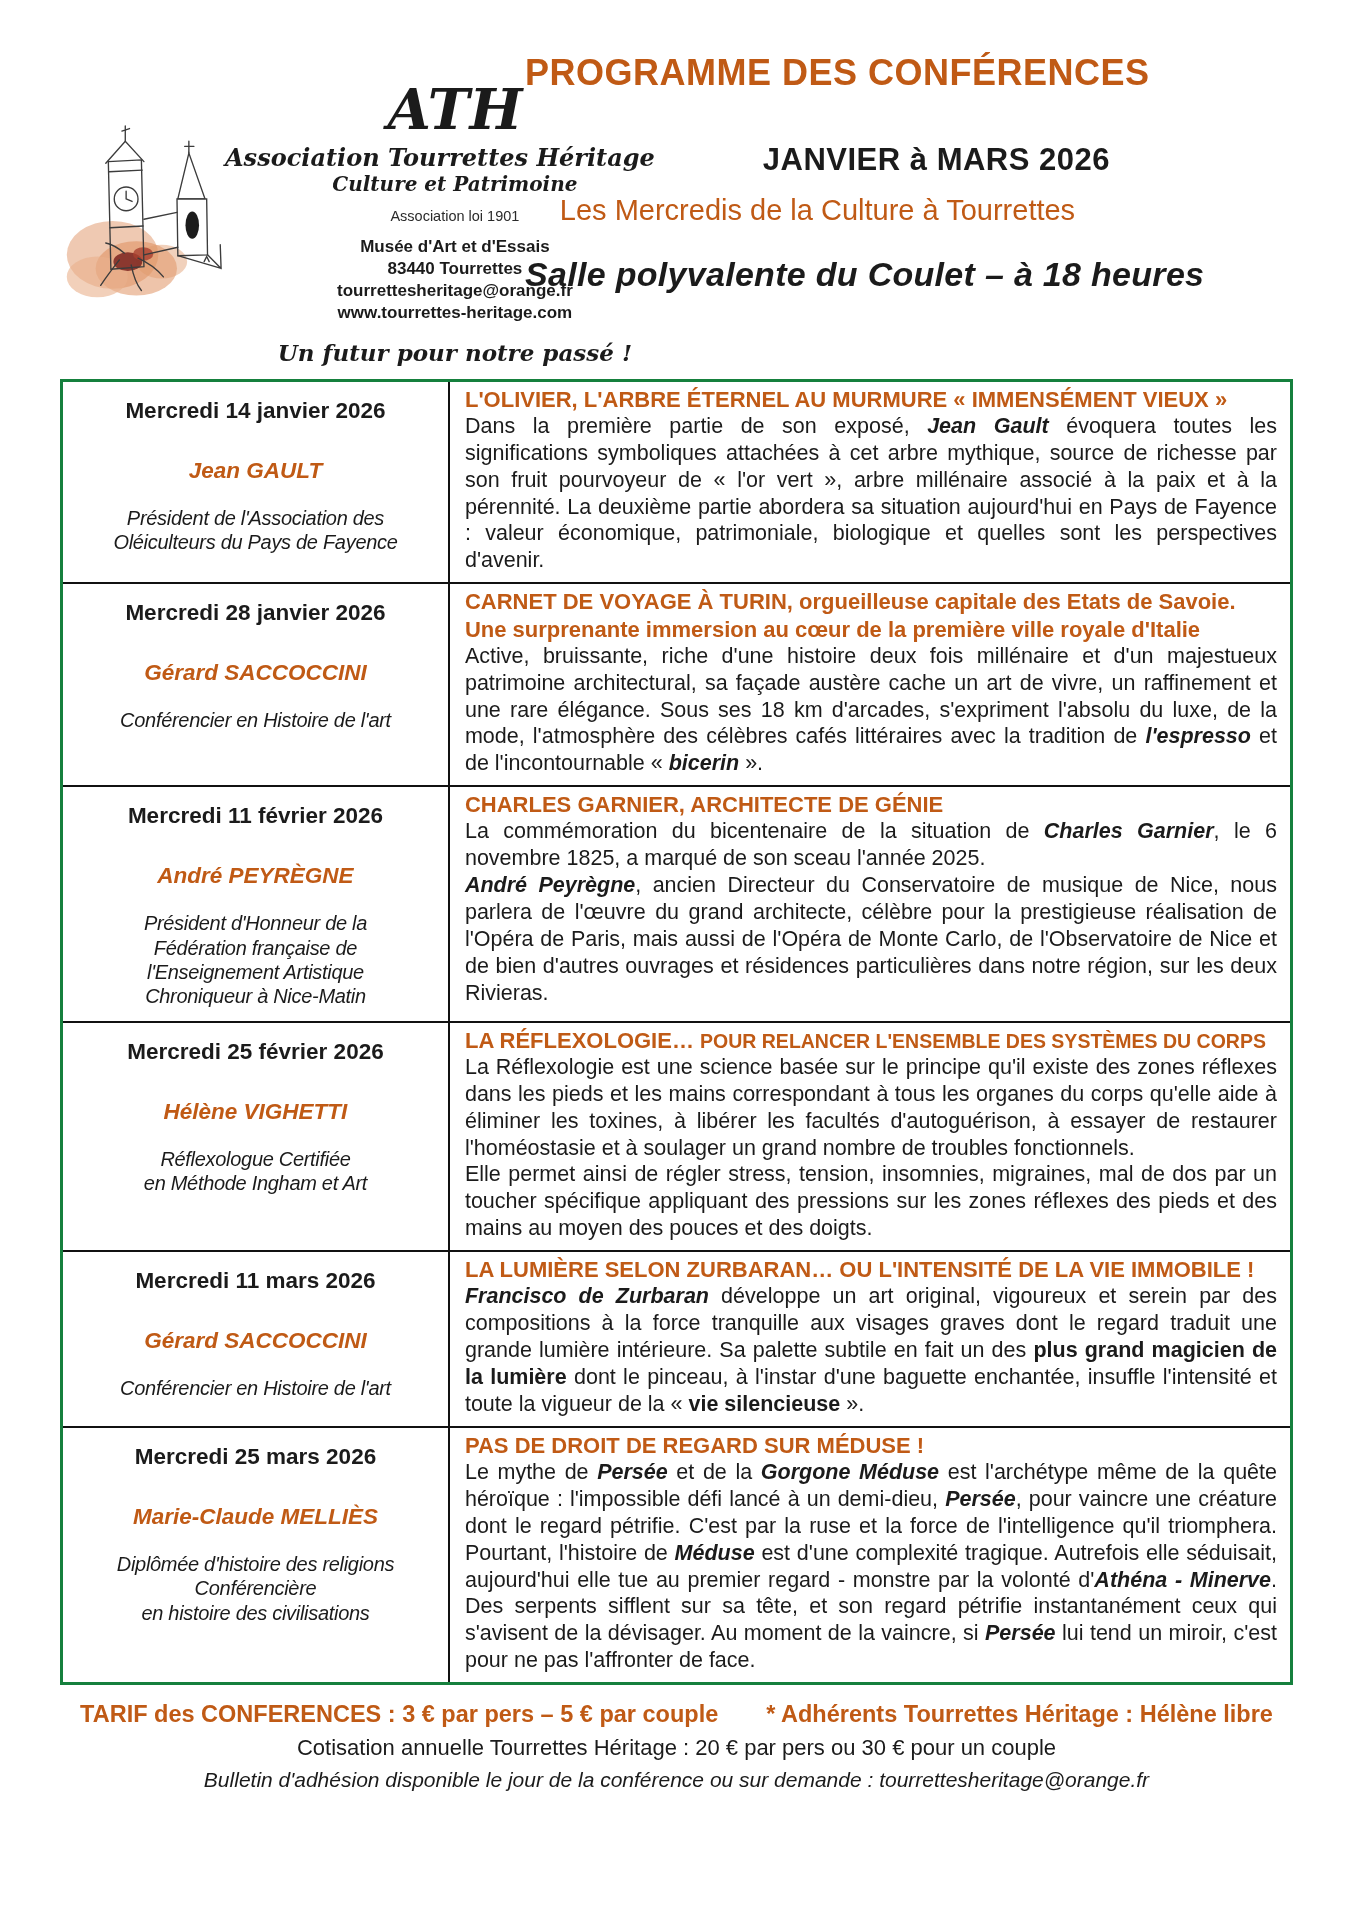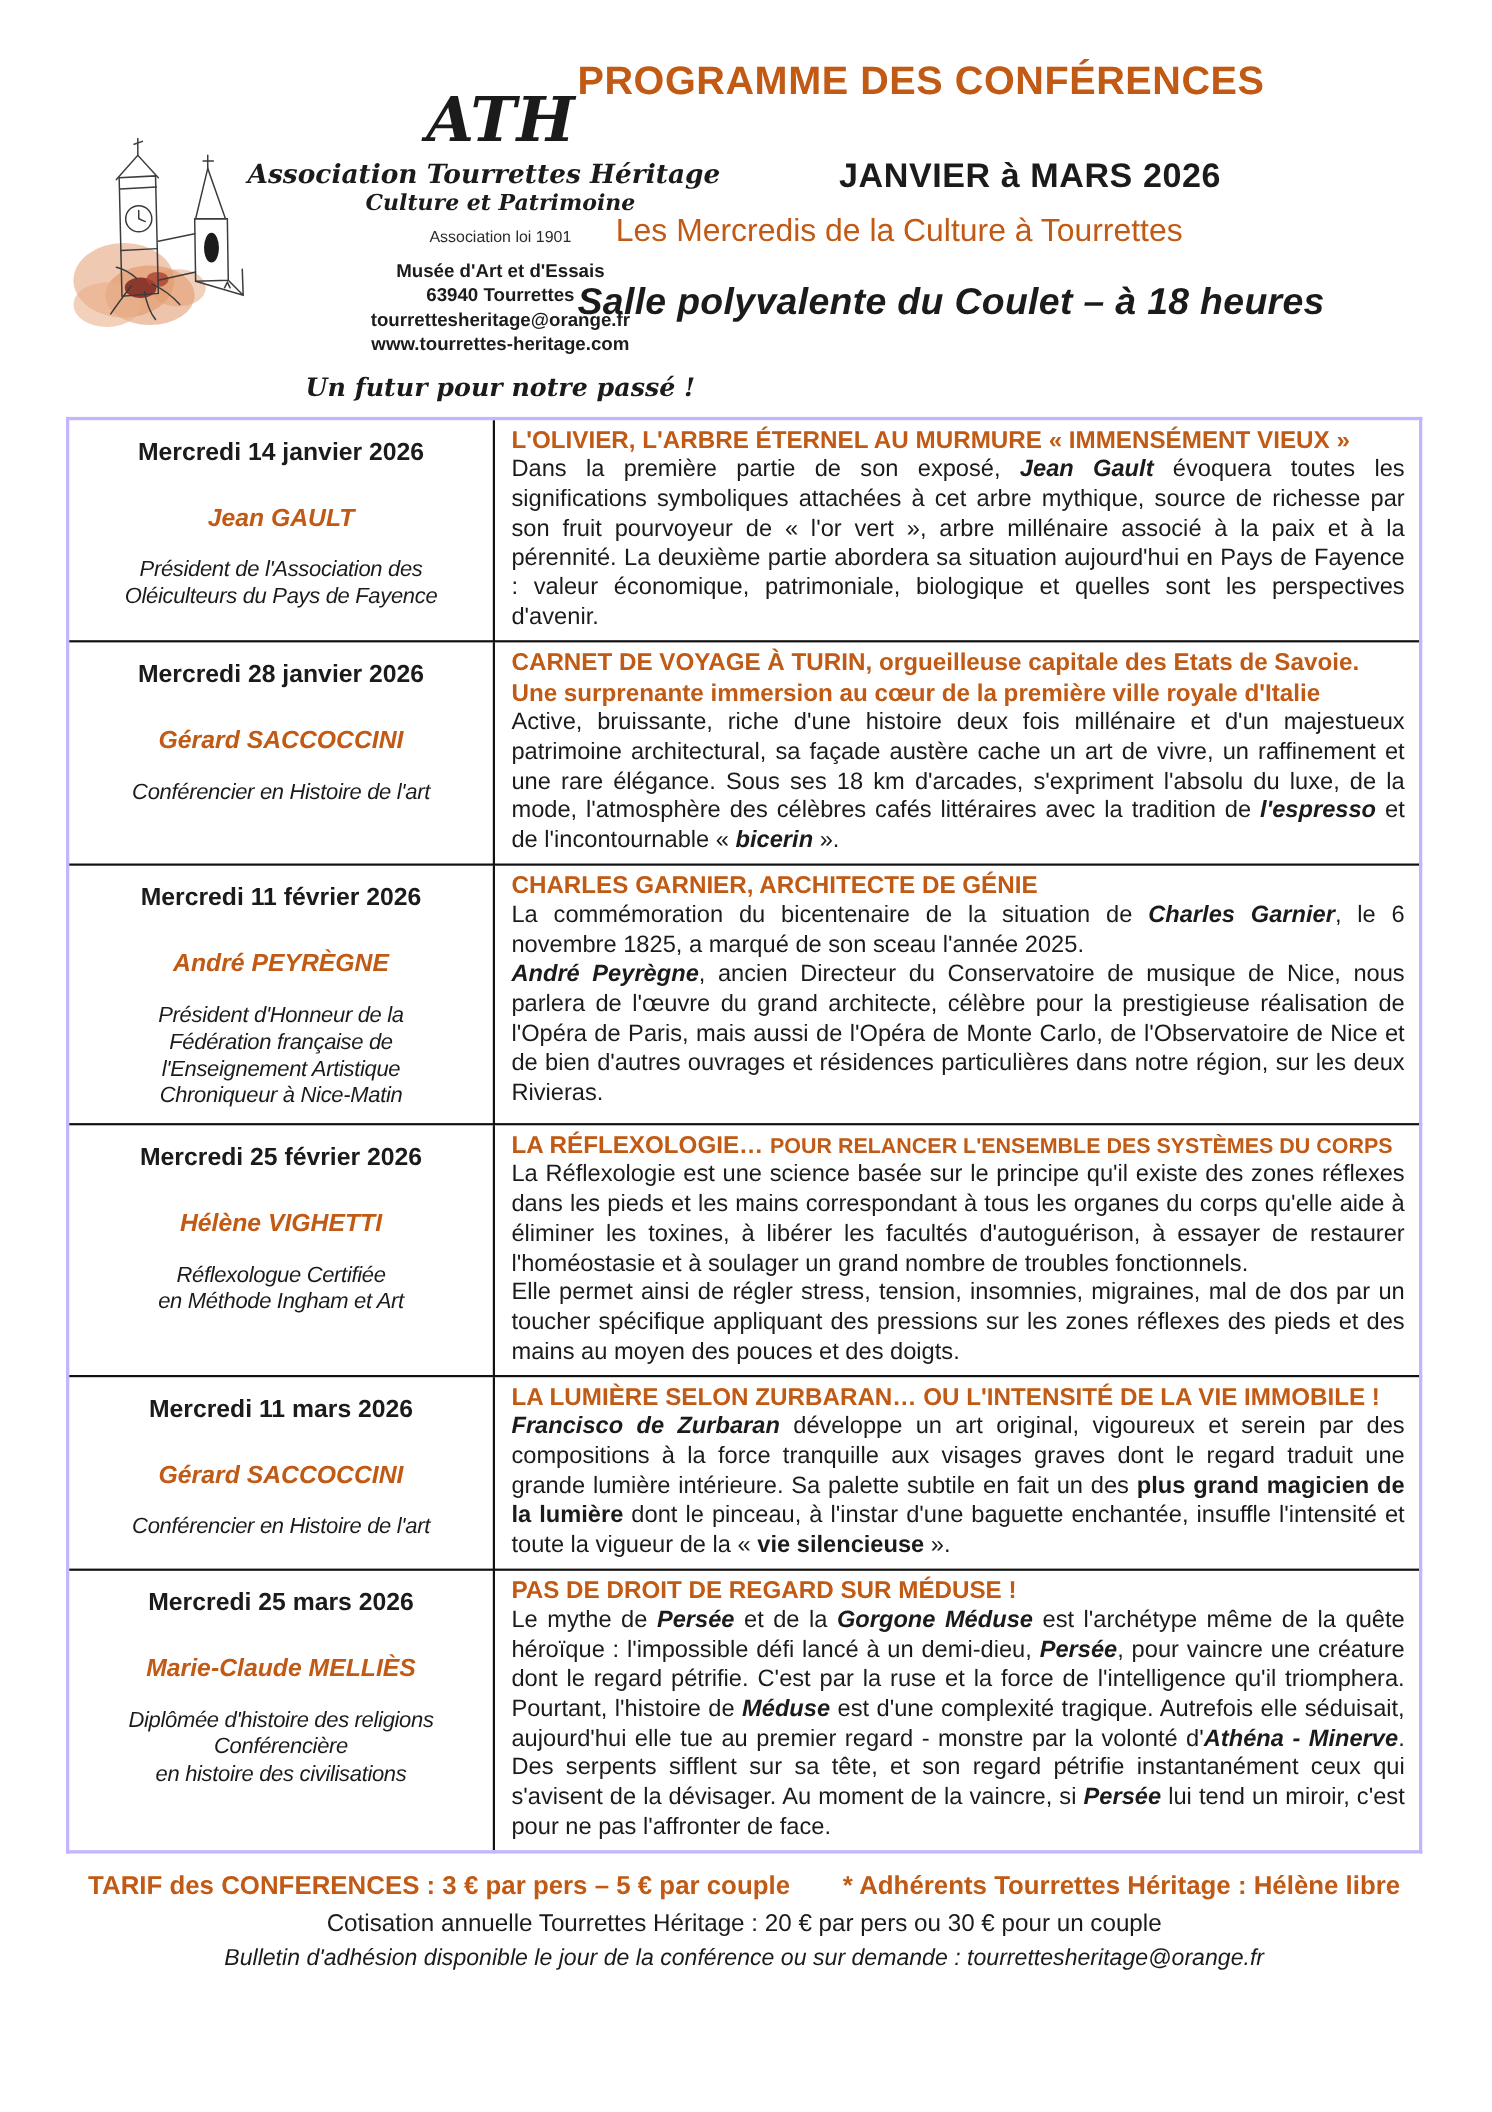--- a/index.html
+++ b/index.html
@@ -21,21 +21,21 @@
   .tagline{ font-size:20px; margin-top:4px; }
   .law{ font-size:14.5px; margin-top:14px; color:#2a2a2a; }
   .addr{ font-weight:bold; font-size:17px; line-height:1.3; margin-top:12px; }
   .motto{ font-size:23px; margin-top:16px; white-space:nowrap; }
   .head-right{ width:585px; margin-left:10px; text-align:center; }
   .prog-title{ color:var(--orange); font-weight:bold; font-size:36px; letter-spacing:.5px; white-space:nowrap; }
   .period{ font-size:31px; font-weight:bold; text-align:right; margin-top:48px; letter-spacing:.5px; }
   .series{ font-size:29px; font-weight:normal; color:var(--orange); margin-top:16px; white-space:nowrap; }
   .venue{ font-size:34px; font-weight:bold; margin-top:28px; white-space:nowrap; letter-spacing:.3px;font-style:italic; }
   
-  table.schedule{ width:100%; border-collapse:collapse; margin-top:14px; border:3px solid #c4b5fd; }
+  table.schedule{ width:100%; border-collapse:collapse; margin-top:14px; border:3px solid #15803d; }
   td{ border:2.5px solid #111; }
   .cell-left{ width:31.5%; text-align:center; vertical-align:top; padding:16px 8px 12px; }
   .date{ font-weight:bold; font-size:22.5px; }
   .speaker{ color:var(--orange); font-weight:bold; font-style:italic; font-size:22.5px; margin-top:34px; }
   .role{ font-style:italic; font-size:20px; line-height:1.22; margin-top:22px; letter-spacing:-0.3px; }
   .cell-right{ vertical-align:top; padding:4px 13px 8px 15px; }
   .talk-title{ color:var(--orange); font-weight:bold; font-size:22px; line-height:1.24; }
   .talk-title .sm{ font-size:19.5px; }
   .para{ font-size:21.5px; line-height:1.25; text-align:justify; }
   
@@ -83,21 +83,21 @@
           </g>
         </svg>
       </div>
       <div class="logo-text">
         <div class="ath script">ATH</div>
         <div class="assoc script">Association Tourrettes Héritage</div>
         <div class="tagline script">Culture et Patrimoine</div>
         <div class="law">Association loi 1901</div>
         <div class="addr">
           <div>Musée d'Art et d'Essais</div>
-          <div>63940 Tourrettes</div>
+          <div>83440 Tourrettes</div>
           <div>tourrettesheritage@orange.fr</div>
           <div>www.tourrettes-heritage.com</div>
         </div>
         <div class="motto script">Un futur pour notre passé !</div>
       </div>
     </div>
     <div class="head-right">
       <div class="prog-title">PROGRAMME DES CONFÉRENCES</div>
       <div class="period">JANVIER à MARS 2026</div>
       <div class="series">Les Mercredis de la Culture à Tourrettes</div>

